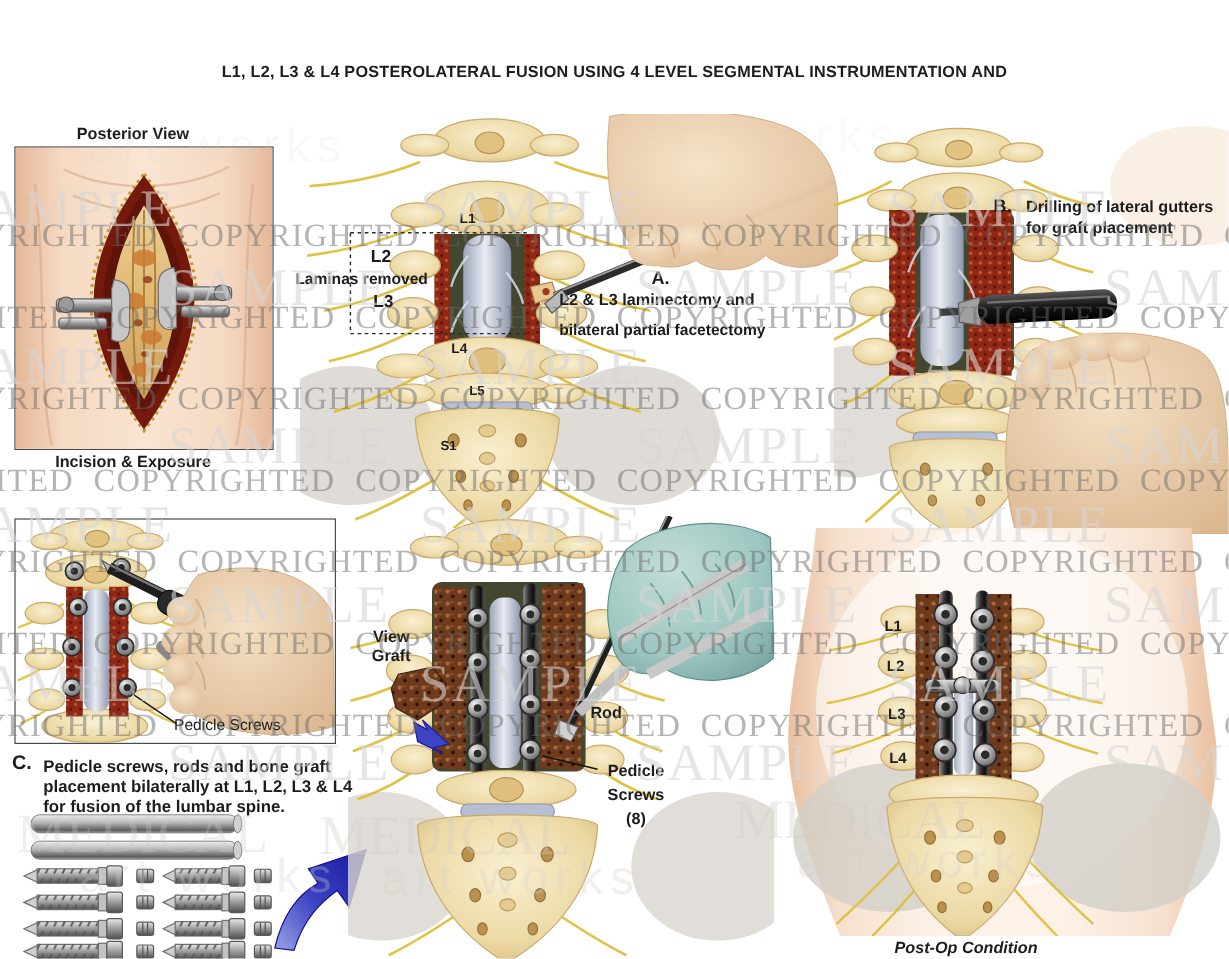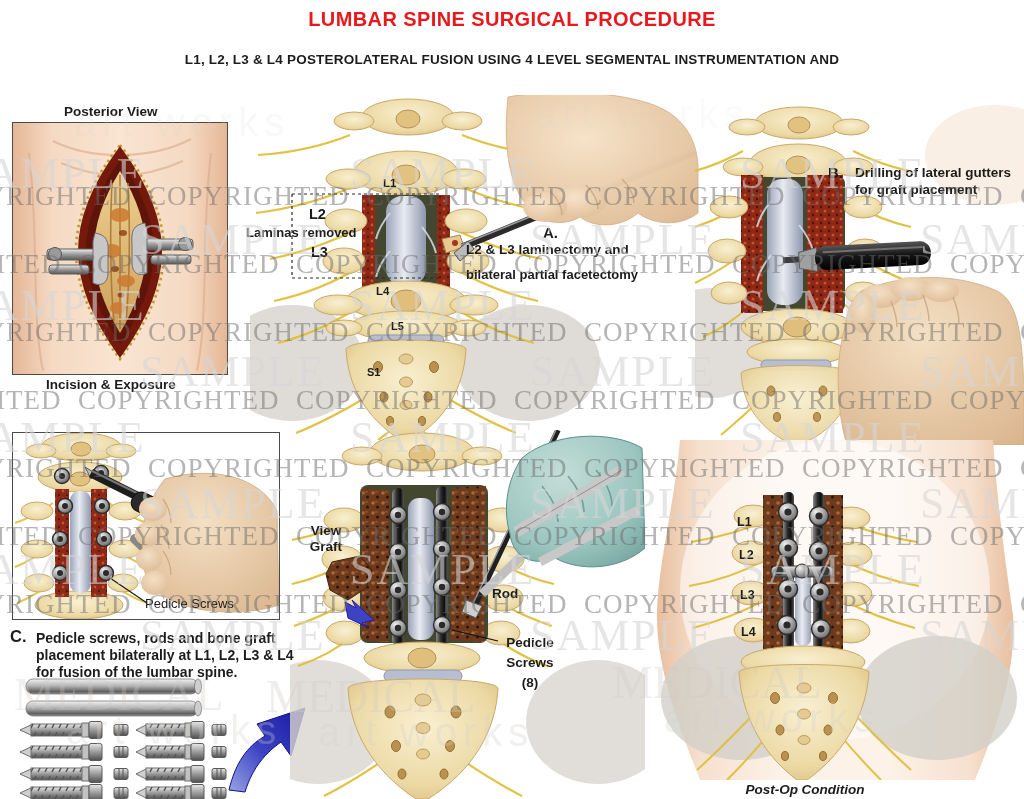--- a/index.html
+++ b/index.html
@@ -25,21 +25,20 @@
   .wm-sample{font-size:44px;letter-spacing:2px;color:rgba(214,214,214,.6);}
   .wm-brand{font-size:46px;color:rgba(206,202,196,.6);font-family:"Liberation Serif",serif;}
   .wm-brand-sub{font-size:40px;color:rgba(212,208,202,.6);font-family:"Liberation Sans",sans-serif;
                 letter-spacing:6px;}
 </style>
 </head>
 <body>
 
 <div id="canvas">
 
-  <div class="t-line t-main">LUMBAR SPINE SURGICAL PROCEDURE</div>
   <div class="t-line t-sub t-s2">L1, L2, L3 &amp; L4 POSTEROLATERAL FUSION USING 4 LEVEL SEGMENTAL INSTRUMENTATION AND</div>
 
   <div class="panel boxed" style="left:12px;top:122px;width:216px;height:253px;">
     <svg width="214" height="251" viewBox="0 0 214 251">
       <defs>
         <linearGradient id="aSkin" x1="0" y1="0" x2="1" y2="0">
           <stop offset="0" stop-color="#e5b797"></stop>
             <stop offset=".18" stop-color="#f5d9c2"></stop>
           <stop offset=".5" stop-color="#f9e5d2"></stop>
             <stop offset=".82" stop-color="#f5d9c2"></stop>

